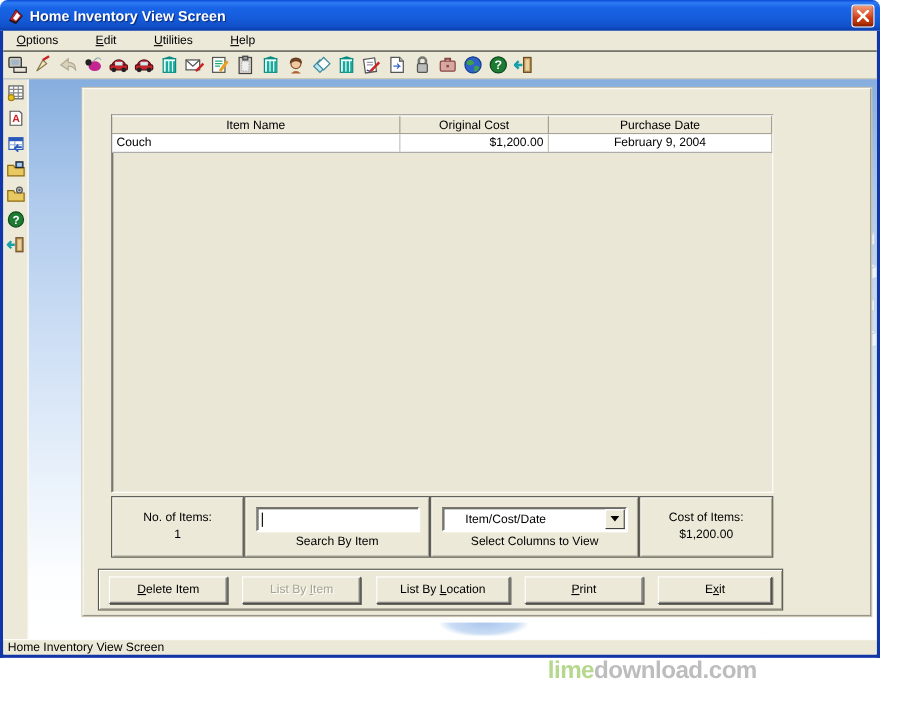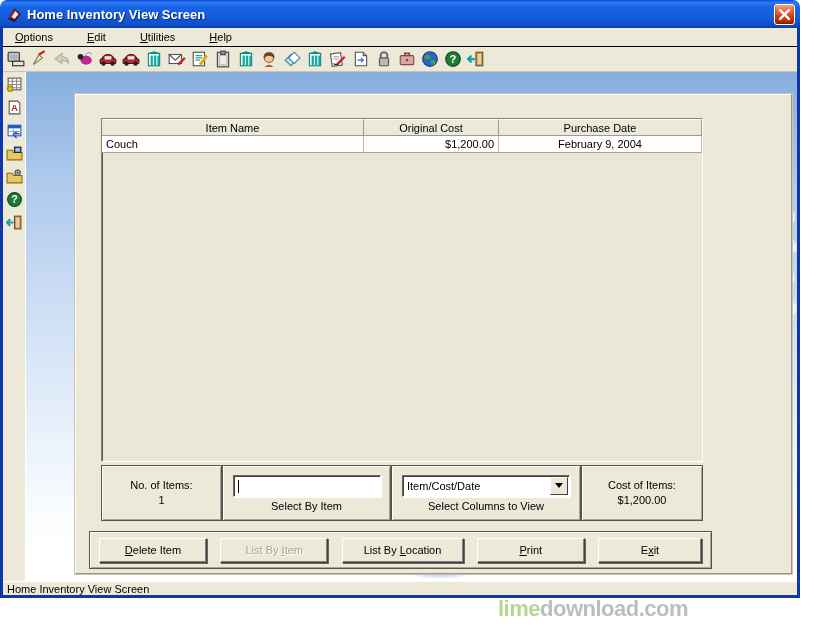--- a/index.html
+++ b/index.html
@@ -37,21 +37,21 @@
     border-right:1px solid #fff; display:flex; flex-direction:column; align-items:center;
     padding-top:3px; gap:5px; }
   .sbtn { width:18px; height:18px; display:flex; align-items:center; justify-content:center; }
   .sbtn svg { width:17px; height:17px; }
 
   .papers { position:absolute; left:736px; top:120px; width:58px; height:145px; }
   .arc { position:absolute; left:382px; top:494px; width:110px; height:12px;
     background:radial-gradient(ellipse 55px 18px at 50% 0%, #A9C6EE 0%, #C9DCF4 55%, transparent 75%); }
 
   
-  .panel { position:absolute; left:72px; top:22px; width:717px; height:480px; background:#ECE9D8;
+  .panel { position:absolute; left:72px; top:8px; width:717px; height:480px; background:#ECE9D8;
     border:1px solid; border-color:#FDFBF2 #97948A #97948A #FDFBF2;
     box-shadow:0 0 0 1px #C9C5B2; }
 
   .grid-box { position:absolute; left:25px; top:23px; width:602px; height:344px; background:#EBE7D6;
     border:1px solid; border-color:#808080 #FFFFFF #FFFFFF #808080;
     box-shadow:inset 1px 1px 0 #5a5a54; }
   .grid-head { display:flex; height:17px; background:#ECE9D8; border-bottom:1px solid #9E9B8E; }
   .grid-head .hc { display:flex; align-items:center; justify-content:center;
     border-right:1px solid #9E9B8E; border-top:1px solid #fff; }
   .grid-row { display:flex; height:17px; background:#fff; border-bottom:1px solid #a3a3a3; }
@@ -64,21 +64,21 @@
     box-shadow:inset 1px 1px 0 #FFFFFF, inset -1px -1px 0 #A8A494; top:370px; }
   .ibox.two-line { display:flex; flex-direction:column; align-items:center; justify-content:center; line-height:15px; }
   .ib1 { left:25px; width:121px; } .ib2 { left:146px; width:169px; }
   .ib3 { left:315px; width:190px; } .ib4 { left:505px; width:122px; }
   .ctrl-wrap { display:flex; flex-direction:column; align-items:center; justify-content:center; height:100%; gap:3px; }
   .search-input { width:148px; height:22px; background:#fff; border:1px solid; position:relative;
     border-color:#6a685e #fff #fff #6a685e; box-shadow:inset 1px 1px 0 #404040, 1px 1px 0 #fff; }
   .caret { position:absolute; left:4px; top:4px; width:1px; height:13px; background:#000; }
   .combo { width:168px; height:22px; background:#fff; border:1px solid; display:flex;
     border-color:#6a685e #fff #fff #6a685e; box-shadow:inset 1px 1px 0 #404040, 1px 1px 0 #fff; }
-  .combo-text { flex:1; display:flex; align-items:center; padding-left:4px; }
+  .combo-text { flex:1; display:flex; align-items:center; padding-left:20px; }
   .combo-btn { width:18px; margin:1px; background:#ECE9D8; border:1px solid;
     border-color:#fff #404040 #404040 #fff; display:flex; align-items:center; justify-content:center; cursor:pointer; }
   .combo-arrow { width:0; height:0; border-left:4px solid transparent; border-right:4px solid transparent;
     border-top:5px solid #000; }
 
   
   .btn-strip { position:absolute; left:13px; top:436px; width:623px; height:38px; background:#ECE9D8;
     border:1px solid #56544C; box-shadow:inset 1px 1px 0 #FFFFFF, inset -1px -1px 0 #A8A494;
     display:flex; align-items:center; justify-content:space-between; padding:0 9px; }
   .btn { height:25px; background:#ECE9D8; border:1px solid; border-color:#FFFFFF #404040 #404040 #FFFFFF;
@@ -364,21 +364,21 @@
 
           <div class="ibox ib1 two-line">
             <span>No. of Items:</span>
             <span>1</span>
           </div>
           <div class="ibox ib2">
             <div class="ctrl-wrap">
               <div class="search-input" title="Search By Item">
                 <div class="caret"></div>
               </div>
-              <span>Select By Item</span>
+              <span>Search By Item</span>
             </div>
           </div>
           <div class="ibox ib3">
             <div class="ctrl-wrap">
               <div class="combo">
                 <span class="combo-text">Item/Cost/Date</span>
                 <span class="combo-btn">
                   <span class="combo-arrow"></span>
                 </span>
               </div>

